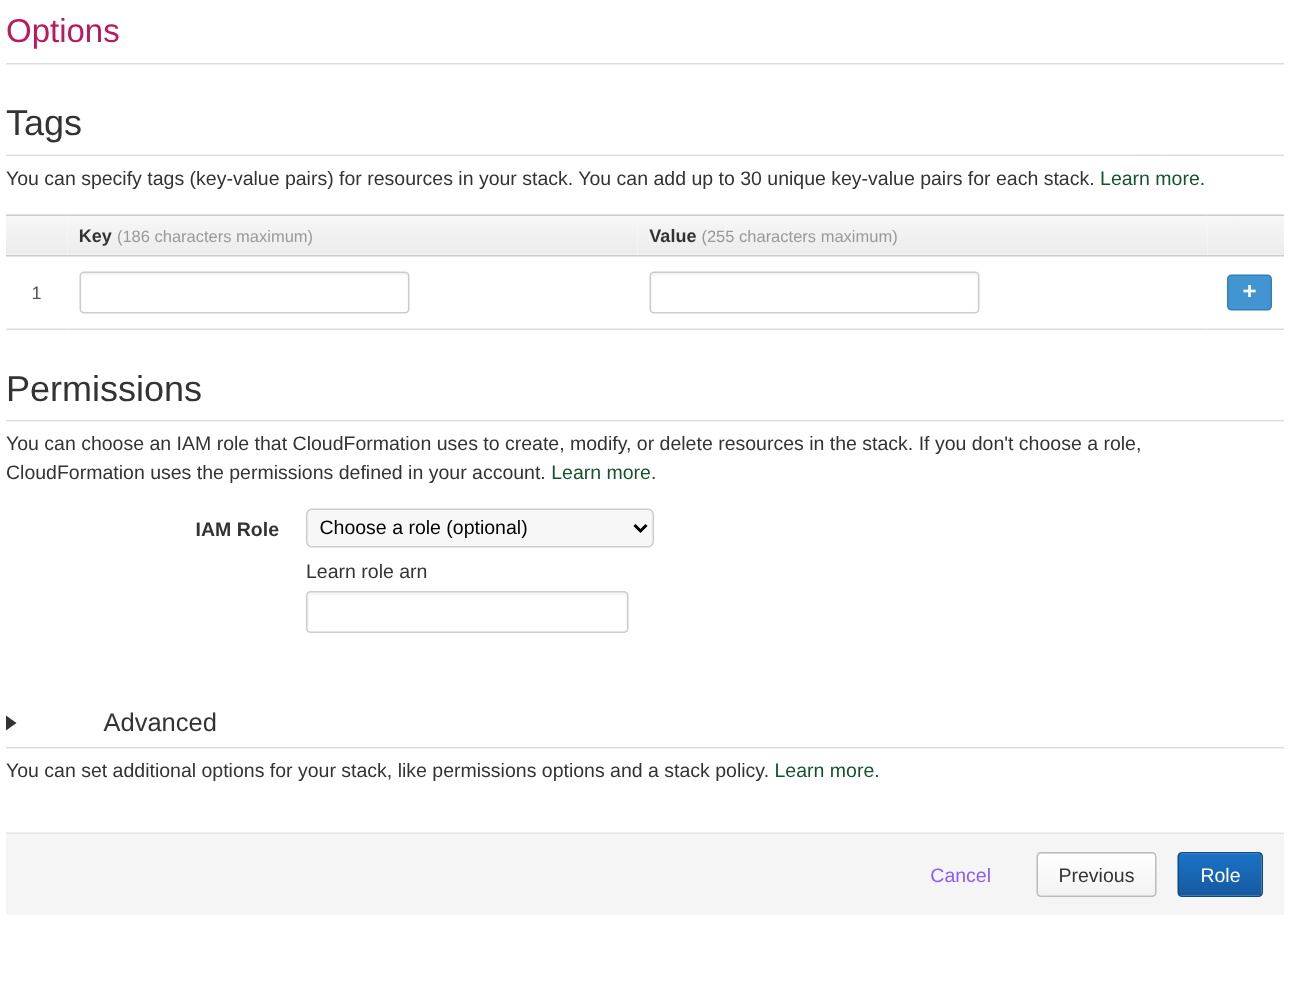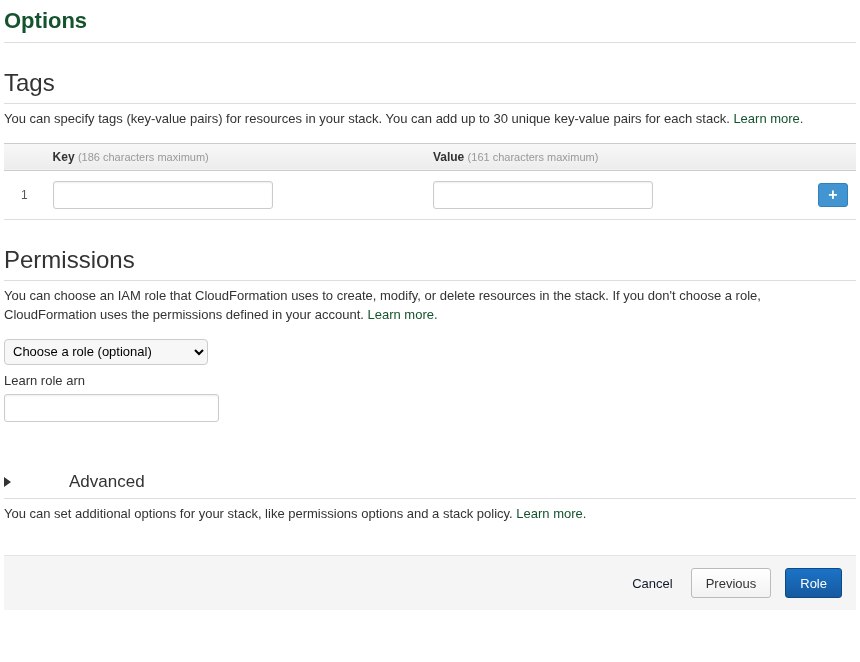--- a/index.html
+++ b/index.html
@@ -6,22 +6,22 @@
   body {
     margin: 0;
     padding: 4px;
     font-family: "Helvetica Neue", Helvetica, Arial, sans-serif;
     font-size: 13px;
     color: #333;
     width: 860px;
   }
   h1 {
     font-size: 22px;
-    font-weight: 700;
-    color: #14532d;
+    font-weight: 400;
+    color: #be185d;
     margin: 4px 0 8px 0;
     padding-bottom: 8px;
     border-bottom: 1px solid #ddd;
   }
   h2 {
     font-size: 24px;
     font-weight: 400;
     color: #333;
     margin: 26px 0 6px 0;
     padding-bottom: 6px;
@@ -103,21 +103,21 @@
     width: 200px;
     text-align: right;
     padding-right: 18px;
     padding-top: 6px;
     font-weight: 700;
     font-size: 13px;
     color: #333;
   }
   .form-field { flex:1; }
   select.sel {
-    width: 204px;
+    width: 232px;
     height: 26px;
     font-size: 13px;
     border: 1px solid #ccc;
     border-radius: 4px;
     background: #f7f7f7;
     padding: 2px 4px;
   }
   .field-sub {
     font-size: 13px;
     color: #333;
@@ -160,27 +160,28 @@
     height: 30px;
     padding: 0 14px;
     border-radius: 3px;
     font-size: 13px;
     cursor:pointer;
     font-family: inherit;
   }
   .btn-link {
     border:none;
     background:none;
-    color:#0f172a;
+    color:#8b5cf6;
     padding: 0 4px;
   }
   .btn-default {
     background: linear-gradient(#fff,#f2f2f2);
     border:1px solid #bbb;
     color:#333;
+    margin-left:12px;
   }
   .btn-primary {
     background: linear-gradient(#1b73c7,#155aa0);
     border:1px solid #0e4986;
     color:#fff;
     font-weight:500;
   }
 </style>
 </head>
 <body>
@@ -195,21 +196,21 @@
 <table class="tags">
   <thead>
     <tr>
       <th class="col-num"></th>
       <th class="col-key">
         <span>Key</span>
         <span class="hint">(186 characters maximum)</span>
       </th>
       <th class="col-val">
         <span>Value</span>
-        <span class="hint">(161 characters maximum)</span>
+        <span class="hint">(255 characters maximum)</span>
       </th>
       <th class="col-act"></th>
     </tr>
   </thead>
   <tbody>
     <tr>
       <td class="col-num">1</td>
       <td class="col-key">
         <input class="txt" type="text" value="" style="">
       </td>
@@ -224,20 +225,21 @@
     </tr>
   </tbody>
 </table>
 
 <h2>Permissions</h2>
 <p class="sub">
   <span>You can choose an IAM role that CloudFormation uses to create, modify, or delete resources in the stack. If you don't choose a role, CloudFormation uses the permissions defined in your account. </span><a href="#" class="link">Learn more.</a>
 </p>
 
 <div class="form-row">
+  <div class="form-label">IAM Role</div>
   <div class="form-field">
     <select class="sel">
       <option>Choose a role (optional)</option>
     </select>
     <div class="field-sub">Learn role arn</div>
     <input class="txt" style="width: 215px;" type="text" value="">
   </div>
 </div>
 
 <div class="adv-head">

